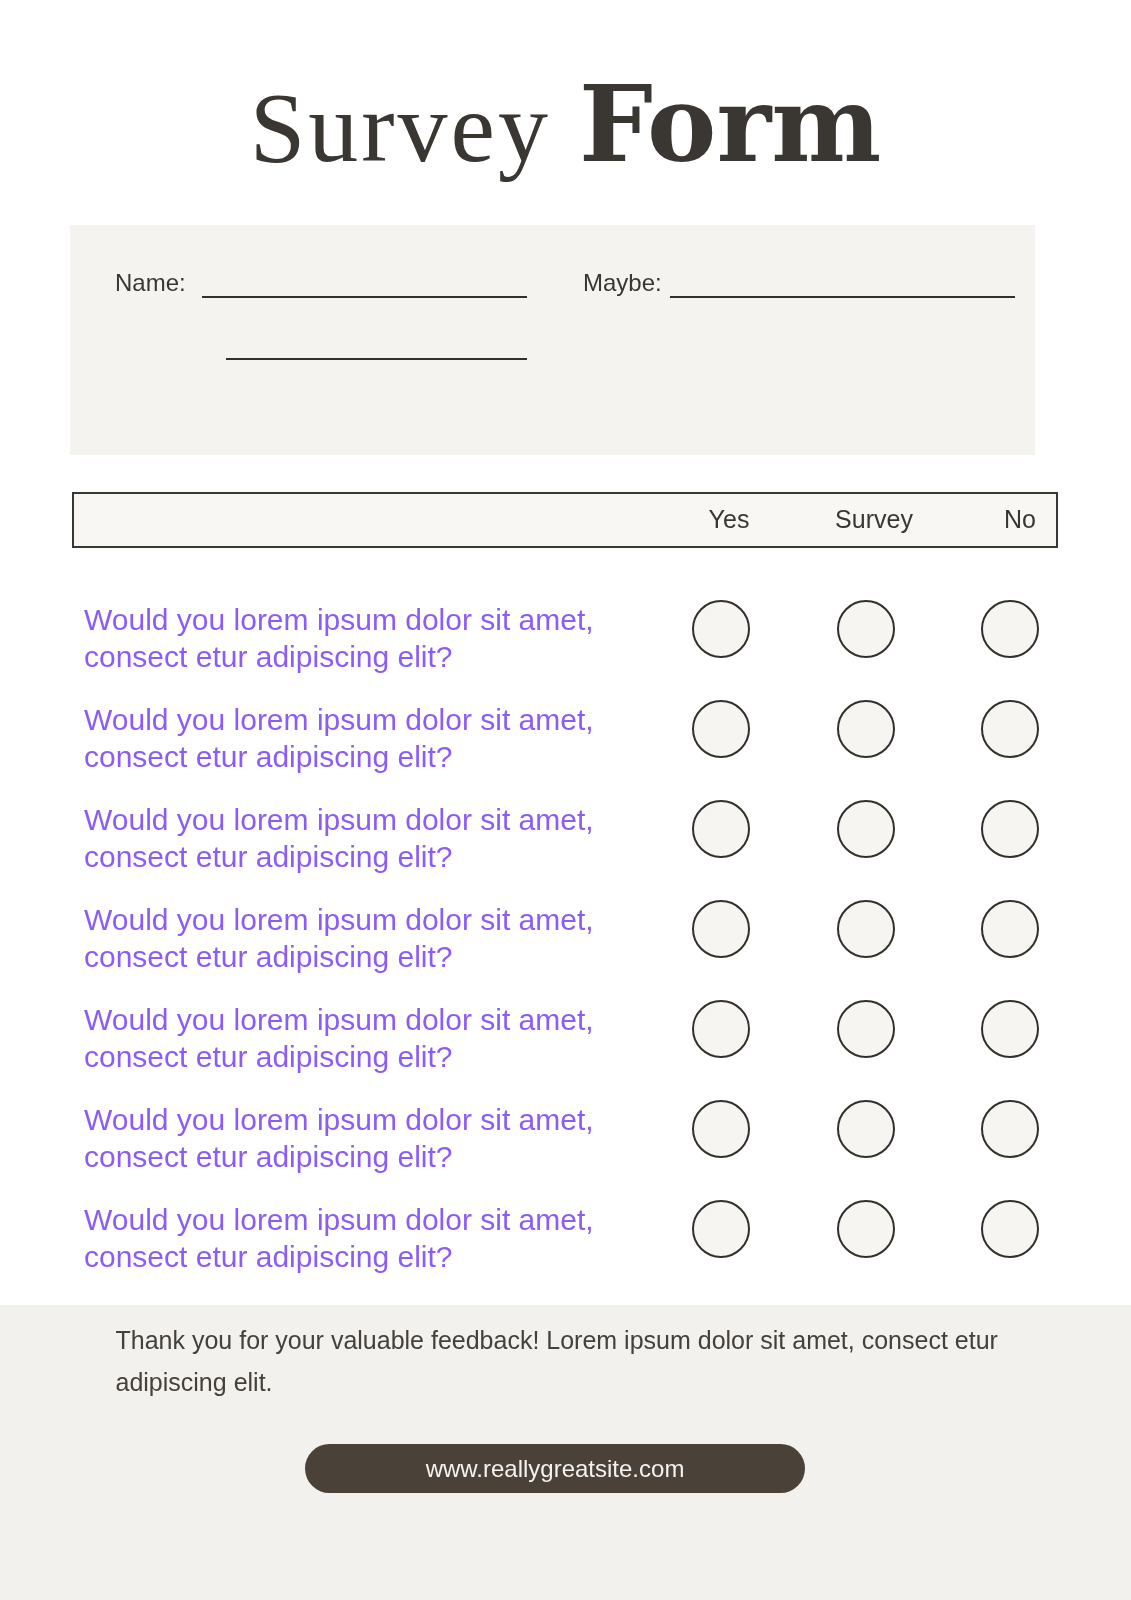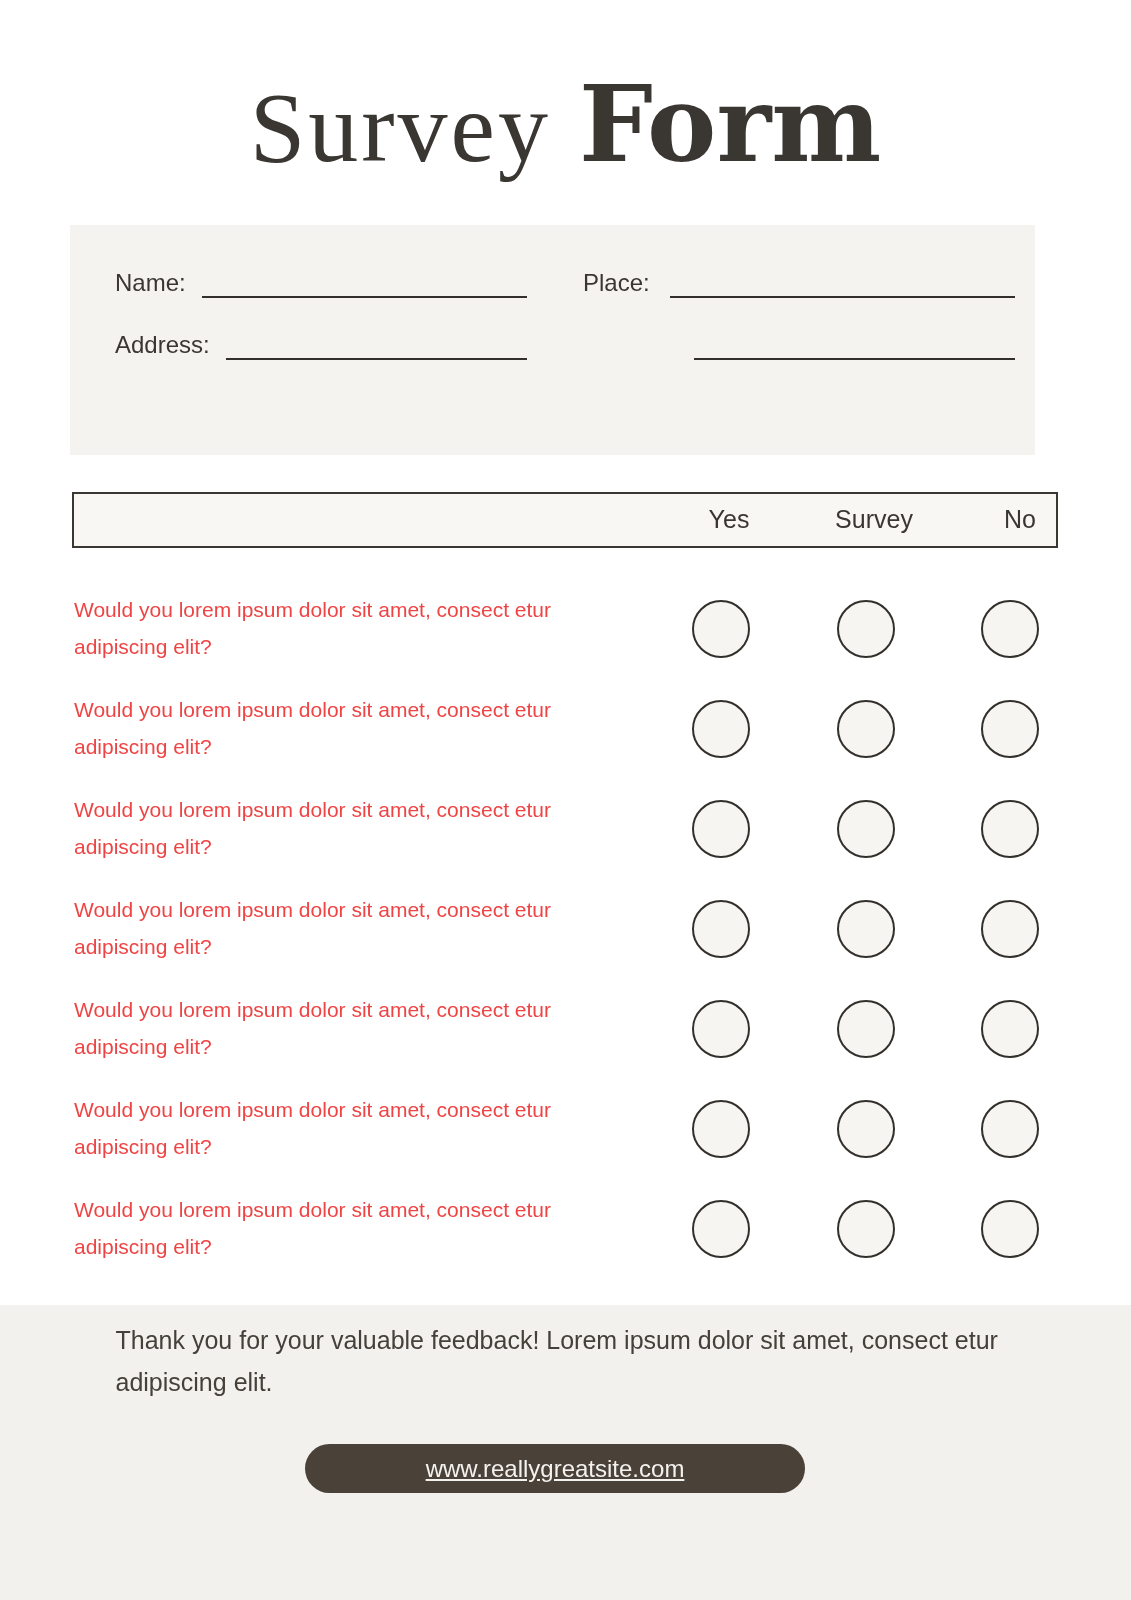--- a/index.html
+++ b/index.html
@@ -37,58 +37,53 @@
     position:absolute;left:72px;top:492px;width:986px;height:56px;
     background:var(--header-bar-bg);border:2px solid var(--ink);box-sizing:border-box;
   }
   .opt-label{position:absolute;top:0;width:120px;text-align:center;font-size:25px;line-height:50px;color:var(--ink);}
   .opt-1{left:595px;}
   .opt-2{left:740px;}
   .opt-3{left:886px;}
   
   .questions{position:absolute;left:74px;top:579px;width:990px;}
   .q-row{position:relative;height:100px;}
-  .q-text{position:absolute;left:0;top:50%;transform:translateY(-52%);width:560px;margin:0;
-          font-size:21px;line-height:37px;color:#ef4444;}
+  .q-text{position:absolute;left:0;top:50%;transform:translateY(-52%);width:560px;margin:10px;
+          font-size:30px;line-height:37px;color:#8b5cf6;}
   .q-circle{position:absolute;top:21px;width:58px;height:58px;box-sizing:border-box;
             border:2px solid #33302c;border-radius:50%;background:var(--circle-fill);cursor:pointer;}
   .c1{left:618px;}
   .c2{left:763px;}
   .c3{left:907px;}
   
   .footerband{position:absolute;left:0;top:1305px;width:100%;height:295px;background:var(--footer-bg);}
   .thanks{margin:14px auto 0;max-width:900px;font-size:25px;line-height:42px;color:#45403a;}
   .site-pill{
     position:absolute;left:305px;top:139px;width:500px;height:49px;border-radius:26px;
     background:var(--pill-bg);color:var(--pill-text);font-size:24px;line-height:49px;text-align:center;
     cursor:pointer;
-    text-decoration:underline;
   }
 </style>
 </head>
 <body>
 
 <div class="sheet">
 
   <h1 class="title">
     <span class="t-serif">Survey</span><span class="t-script">Form</span>
   </h1>
 
   <section class="info-box">
     <div class="info-grid">
         <div class="field left">
           <span class="flabel">Name:</span>
           <span class="fline"></span>
         </div>
         <div class="field left">
-          <span class="flabel">Place:</span>
-          <span class="fline"></span>
-        </div>
-        <div class="field right">
-          <span class="flabel">Address:</span>
+          <span class="flabel">Maybe:</span>
           <span class="fline"></span>
         </div>
         <div class="field right">
           <span class="flabel"></span>
           <span class="fline"></span>
         </div>
       </div>
   </section>
 
   <div class="opts-bar">

